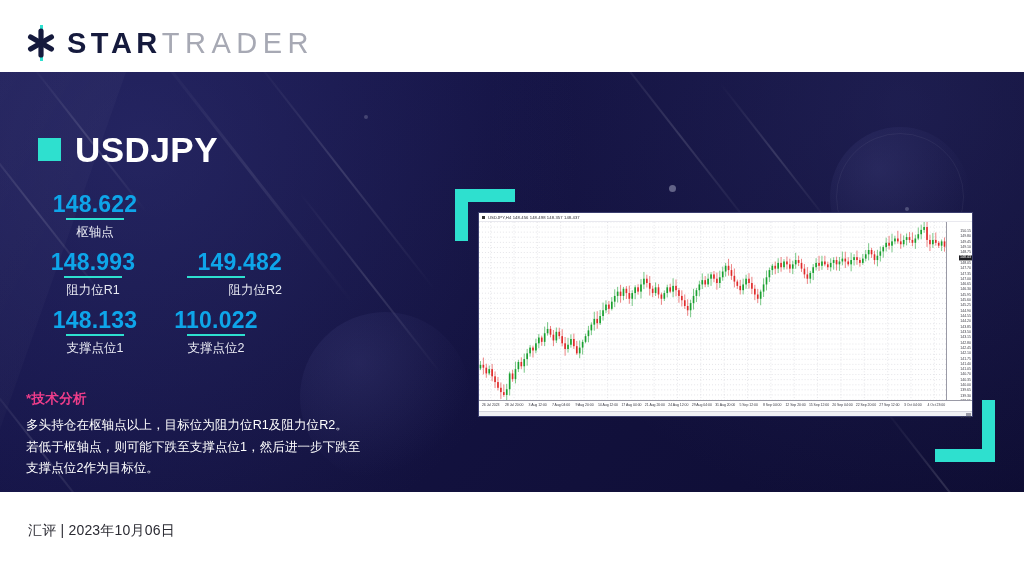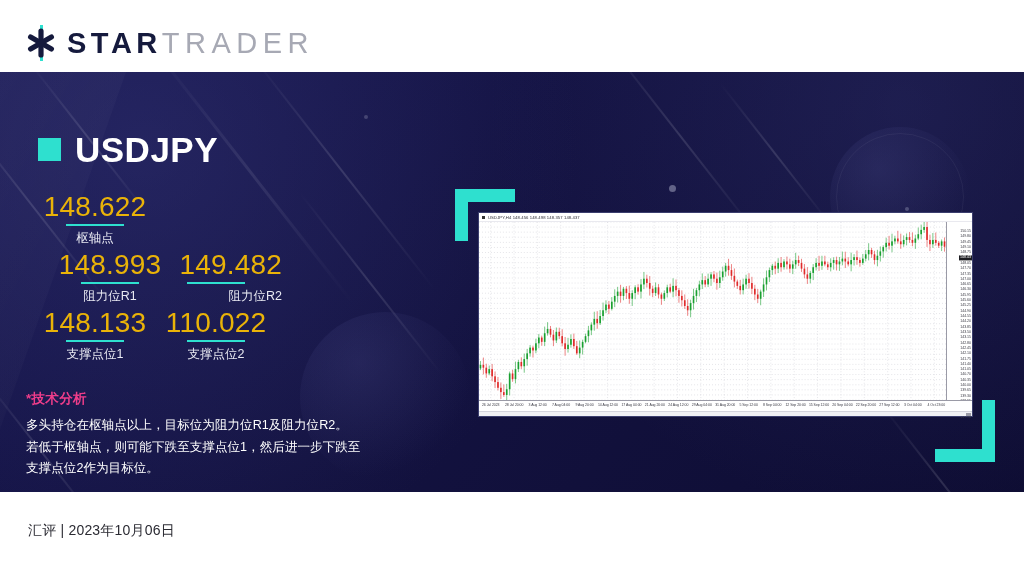--- a/index.html
+++ b/index.html
@@ -71,32 +71,32 @@
   #pair-row {
     position:absolute; left:38px; top:60px; display:flex; align-items:center; gap:14px;justify-content:flex-end;
   }
   #pair-square { width:23px; height:23px; background:#2ee0cf; }
   #pair-name {
     font-size:35px; font-weight:bold; color:#ffffff; letter-spacing:.5px; line-height:1;
   }
 
   .stat { position:absolute; text-align:center; }
   .stat .val {
-    font-size:28px; font-weight:normal; color:#eab308; line-height:1.06; letter-spacing:.2px;
+    font-size:23px; font-weight:bold; color:#0ea5e9; line-height:1.06; letter-spacing:.2px;
     white-space:nowrap;
   }
   .stat .rule {
     width:58px; height:2px; background:#2ee0cf; margin:2px auto 4px auto;
   }
   .stat .lab {
     font-size:12.5px; color:#e8e9f2; font-weight:400; white-space:nowrap;
   }
 
   #stat-pivot { left:35px; top:120px; width:120px; }
-  #stat-r1    { left:44px; top:178px; width:132px; }
+  #stat-r1    { left:27px; top:178px; width:132px; }
   #stat-r2    { left:150px; top:178px; width:132px;text-align:right; }
   #stat-s1    { left:29px; top:236px; width:132px; }
   #stat-s2    { left:150px; top:236px; width:132px; }
 
   #analysis { position:absolute; left:26px; top:318px; width:374px; }
   #analysis-title {
     font-size:13.5px; font-weight:bold; color:#ef3d8a; margin-bottom:7px; letter-spacing:.3px;
   }
   #analysis-body {
     font-size:12.6px; color:#ffffff; line-height:1.72; font-weight:400;

